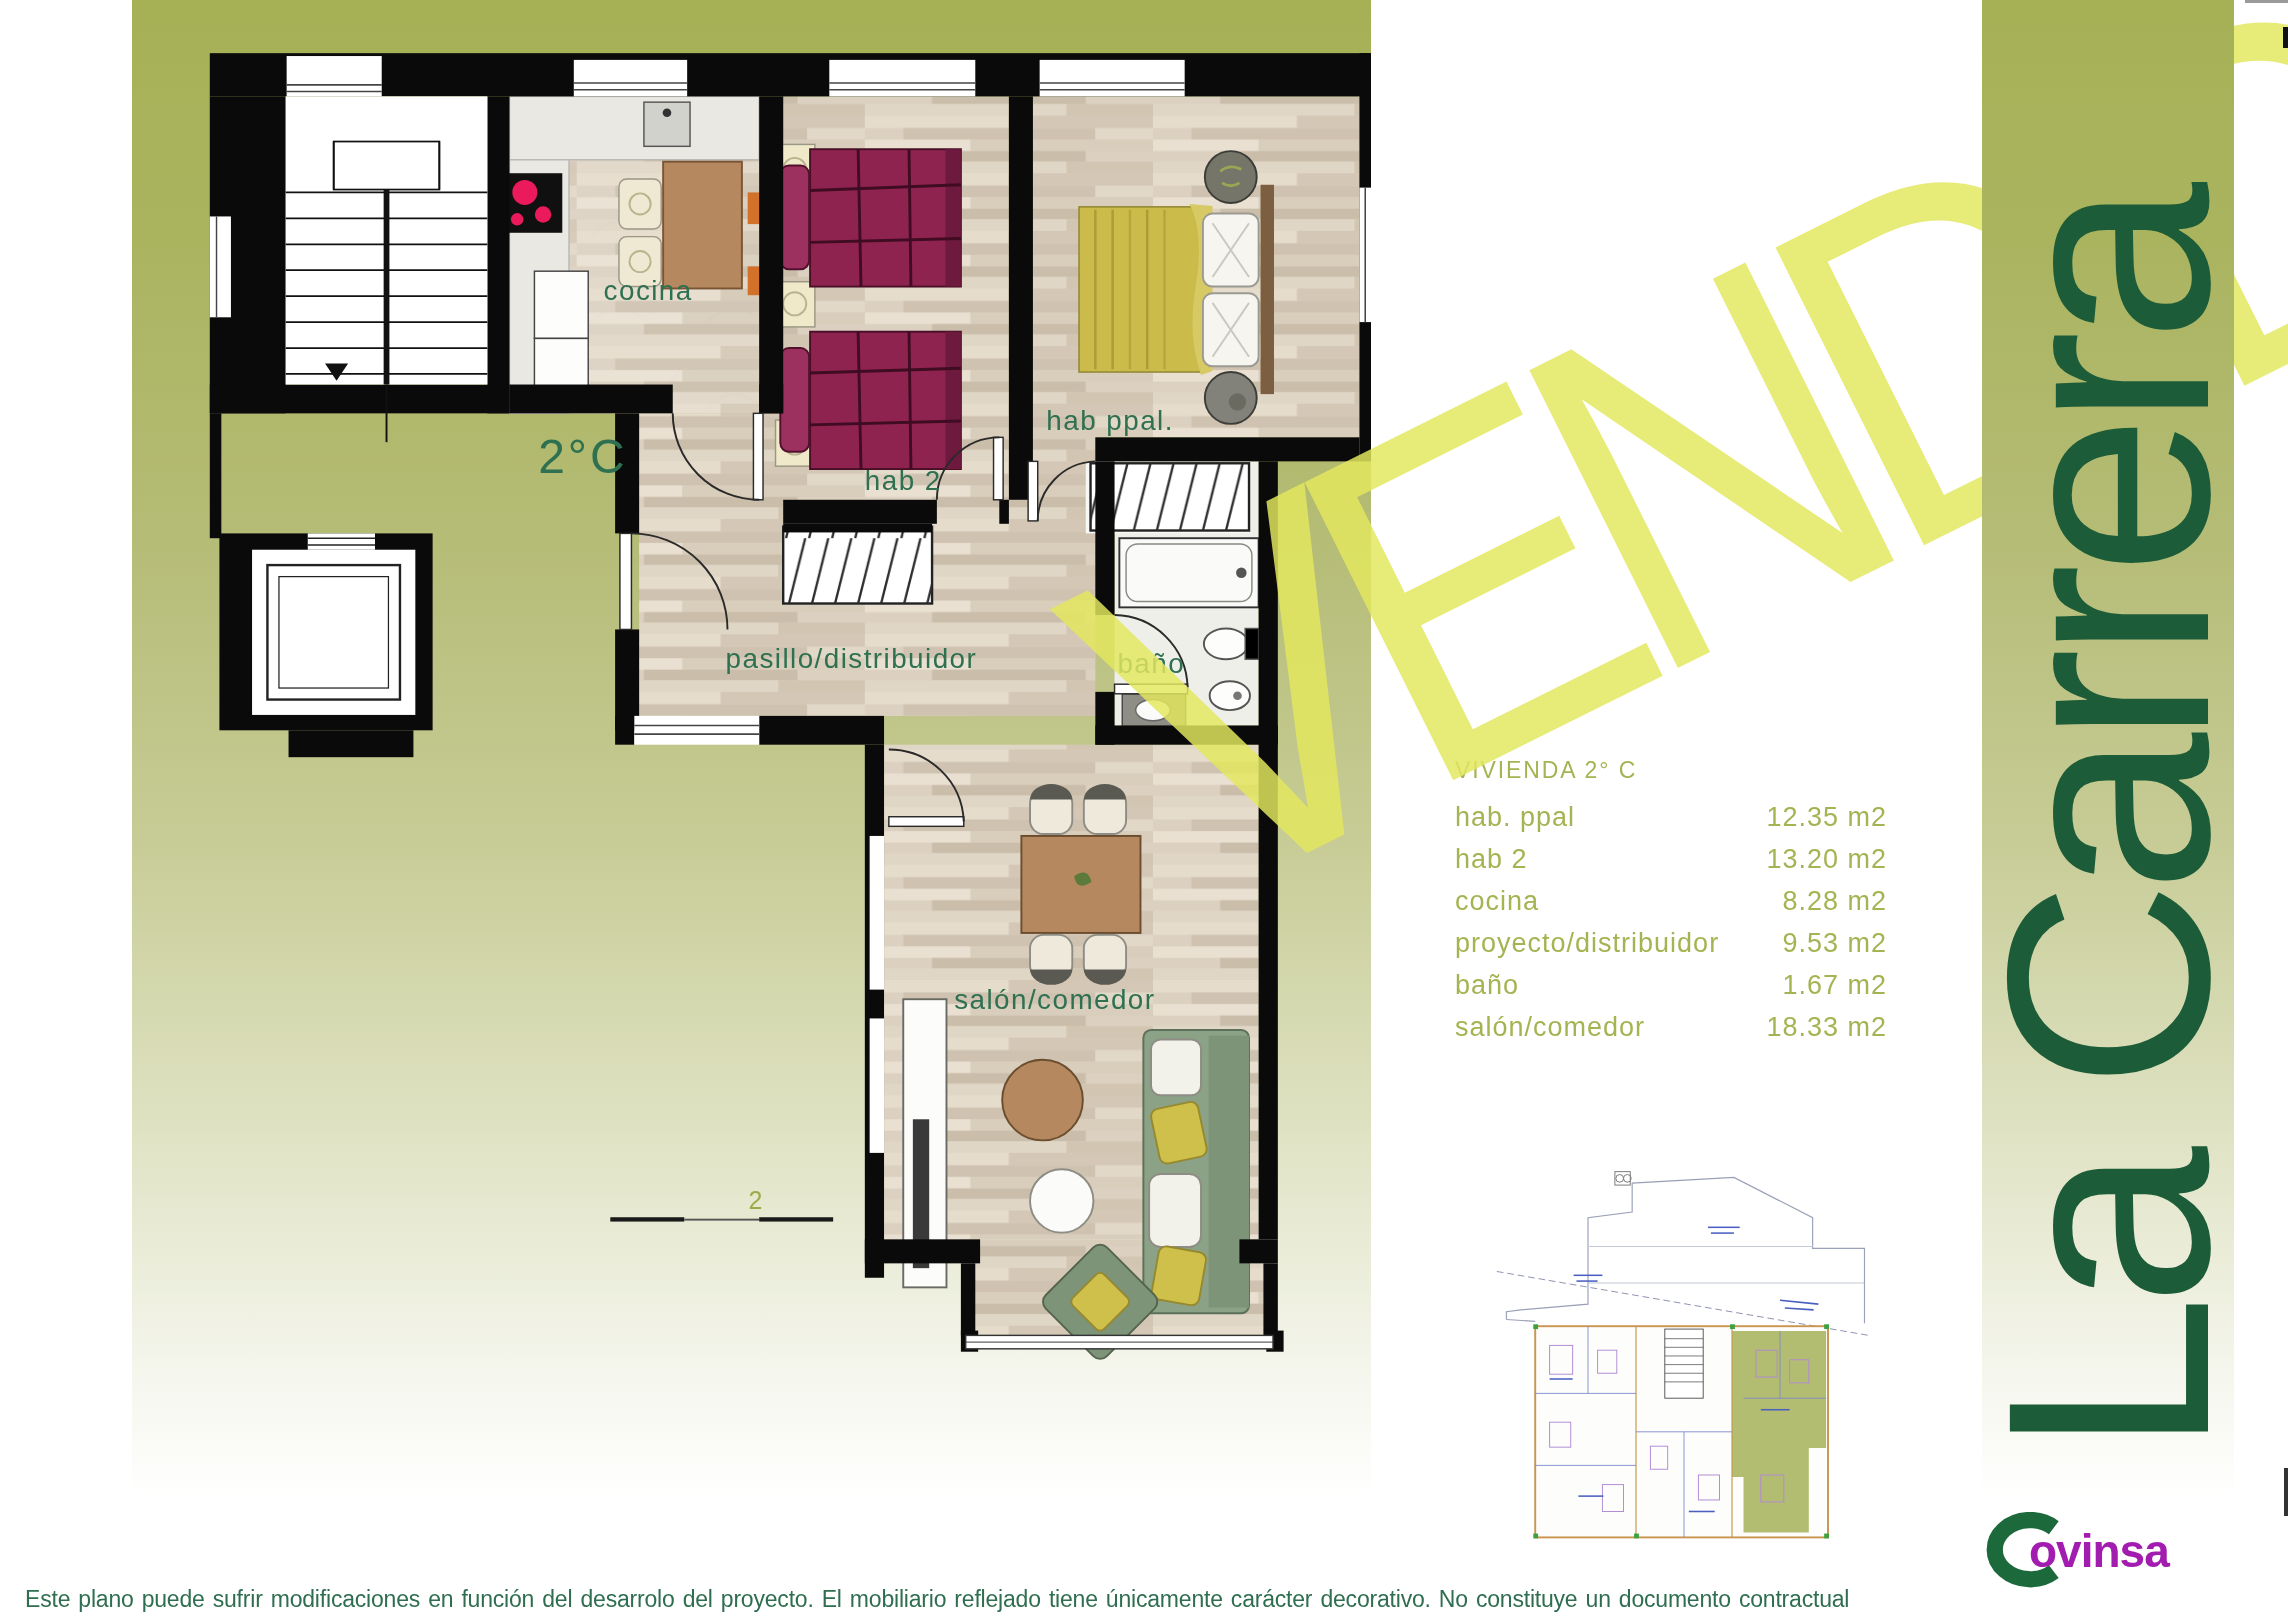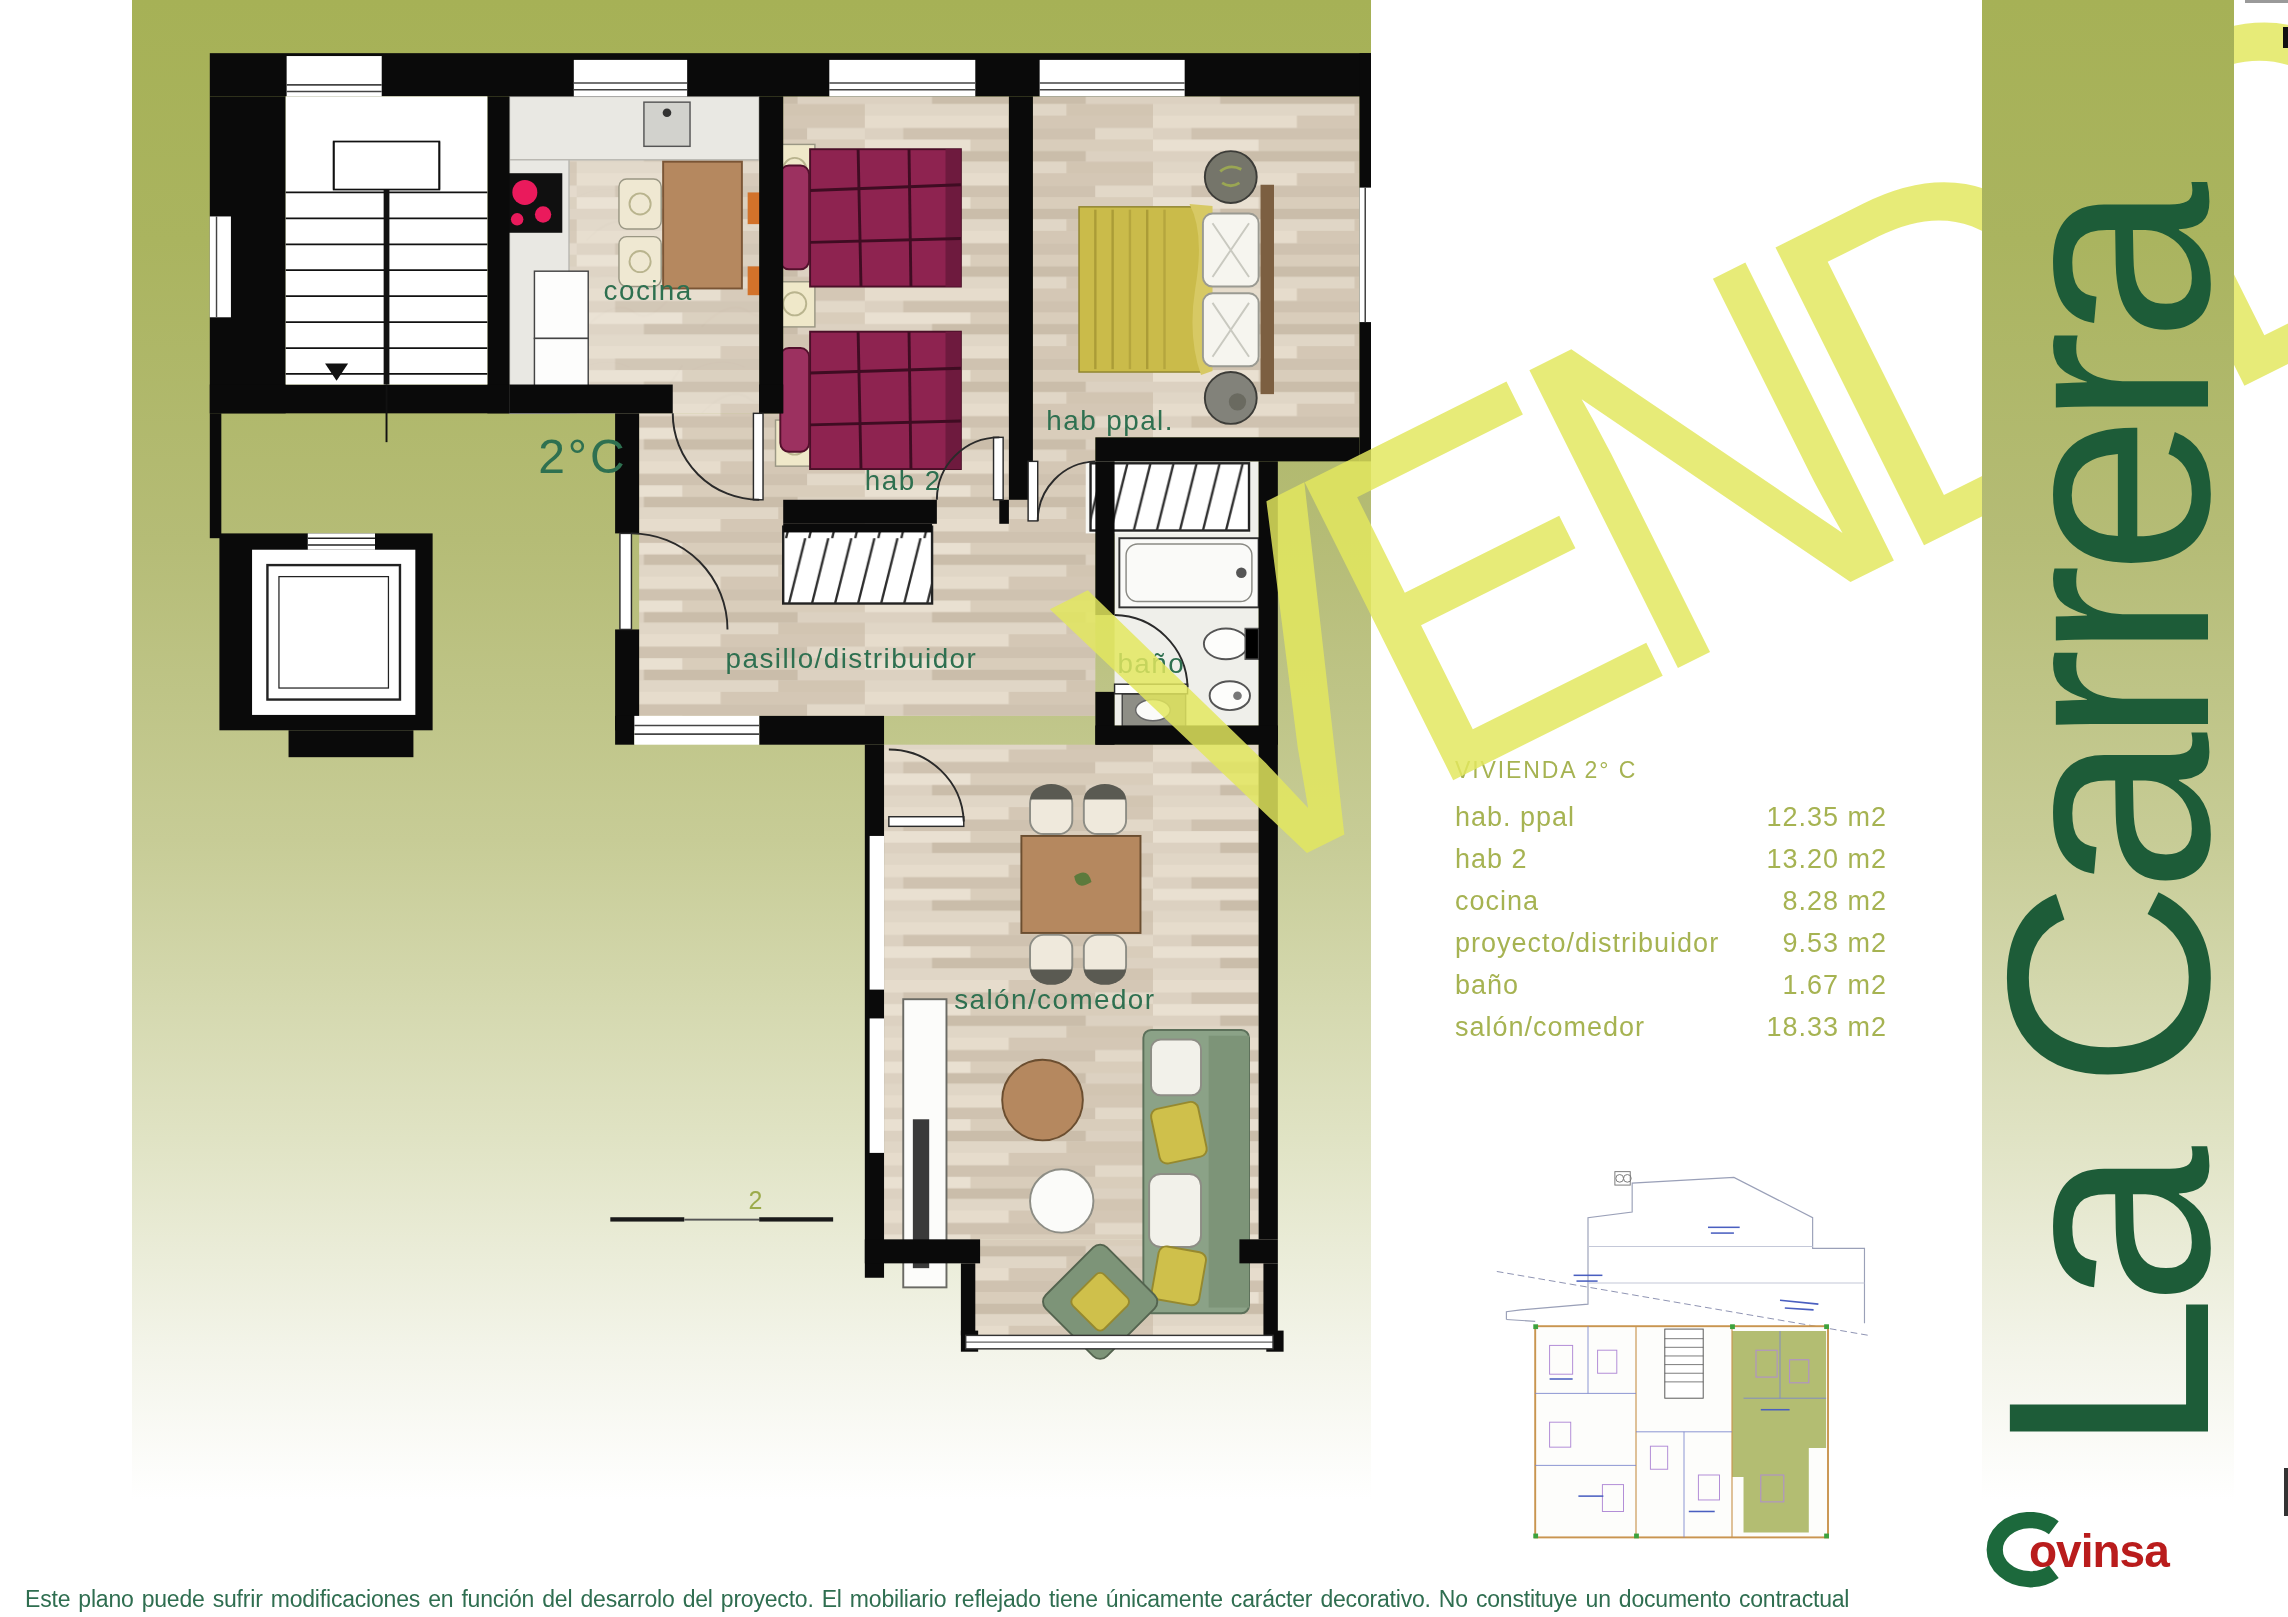--- a/index.html
+++ b/index.html
@@ -43,21 +43,21 @@
   .info-row{display:flex;justify-content:space-between;
     font-size:27px;letter-spacing:1px;line-height:42px;}
   .info-row .val{text-align:center;}
   .siteplan-svg{position:absolute;left:1492px;top:1158px;z-index:4;}
   .brand{
     position:absolute;left:1985px;top:1512px;width:240px;height:81px;z-index:8;
   }
   .brand svg{position:absolute;left:0;top:0;}
   .brand .brand-text{
     position:absolute;left:44px;top:11.5px;font-size:46px;font-weight:bold;
-    letter-spacing:-1px;color:#b91c1c;
+    letter-spacing:-1px;color:#a21caf;
   }
   .disclaimer{
     position:absolute;left:25px;top:1562px;width:1921px;z-index:4;
     font-size:23px;word-spacing:1.9px;letter-spacing:-0.2px;
     color:#2f6e50;white-space:nowrap;margin-top:24px;
   }
   .edge-hairline{position:absolute;left:2245px;top:0;width:43px;height:2.9px;
     background:#9a9a9a;z-index:9;}
   .edge-tick-top{position:absolute;left:2283px;top:27px;width:5.8px;height:21px;
     background:#111;z-index:9;}

